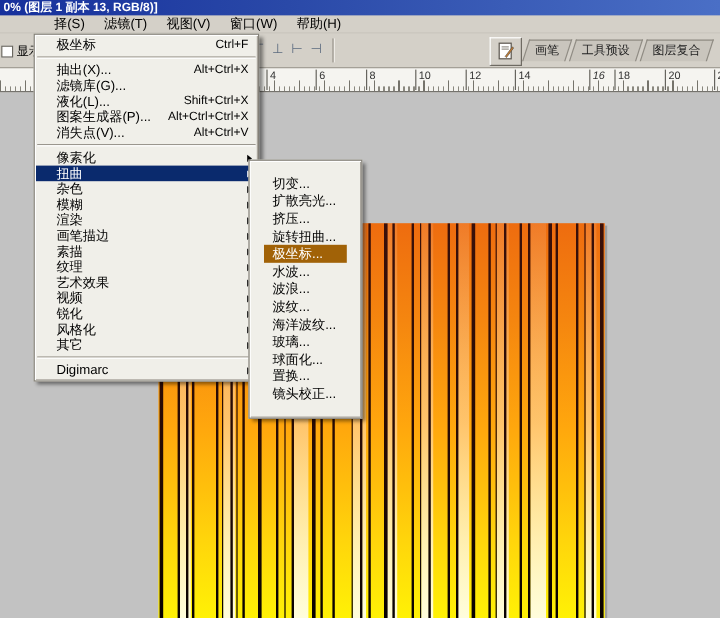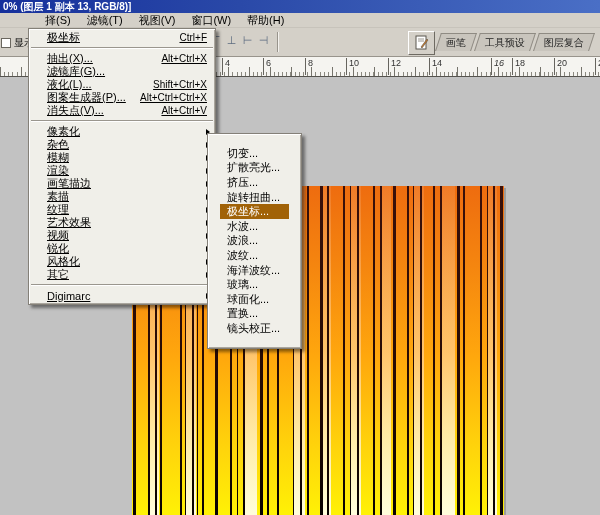--- a/index.html
+++ b/index.html
@@ -69,21 +69,21 @@
   .stripe{position:absolute;top:0;height:100%;
     background:linear-gradient(180deg,#3A100A 0%,#240A03 55%,#000 100%);}
   
   .menu-panel{
     position:absolute;left:28px;top:28px;width:184px;background:#F0EFE9;
     border:1px solid #848078;padding:2px 1px;
     box-shadow:inset 1px 1px 0 #fff,inset -1px -1px 0 #aaa69e,3px 3px 3px rgba(0,0,0,0.45);
     font-size:11px;z-index:5;
   }
   .mrow{position:relative;height:13px;display:flex;align-items:center;
-    padding:0 7px 0 17px;white-space:nowrap;color:#000;overflow:hidden;text-decoration:underline;}
+    padding:0 7px 0 17px;white-space:nowrap;color:#000;overflow:hidden;}
   .mrow .shortcut{margin-left:auto;font-size:10px;padding-right:0px;}
   .mrow.hl{background:#0A2A6D;color:#fff;}
   .msep{height:0;border-top:1px solid #9a968e;border-bottom:1px solid #fff;margin:3px 1px;}
   .arrow{position:absolute;right:4px;top:50%;transform:translateY(-50%);
     width:0;height:0;border-top:3.5px solid transparent;border-bottom:3.5px solid transparent;border-left:4px solid #000;}
   .mrow.hl .arrow{border-left-color:#fff;}
   .submenu-panel{
     position:absolute;left:207px;top:133px;width:69px;background:#F0EFE9;
     border:1px solid #848078;padding:12px;
     box-shadow:inset 1px 1px 0 #fff,inset -1px -1px 0 #aaa69e,3px 3px 3px rgba(0,0,0,0.45);
@@ -228,20 +228,24 @@
       </div>
       <div class="mrow">
         <span class="mlabel">消失点(V)...</span>
         <span class="shortcut">Alt+Ctrl+V</span>
       </div>
       <div class="msep"></div>
       <div class="mrow">
         <span class="mlabel">像素化</span>
         <span class="arrow"></span>
       </div>
+      <div class="mrow hl">
+        <span class="mlabel">扭曲</span>
+        <span class="arrow"></span>
+      </div>
       <div class="mrow">
         <span class="mlabel">杂色</span>
         <span class="arrow"></span>
       </div>
       <div class="mrow">
         <span class="mlabel">模糊</span>
         <span class="arrow"></span>
       </div>
       <div class="mrow">
         <span class="mlabel">渲染</span>

